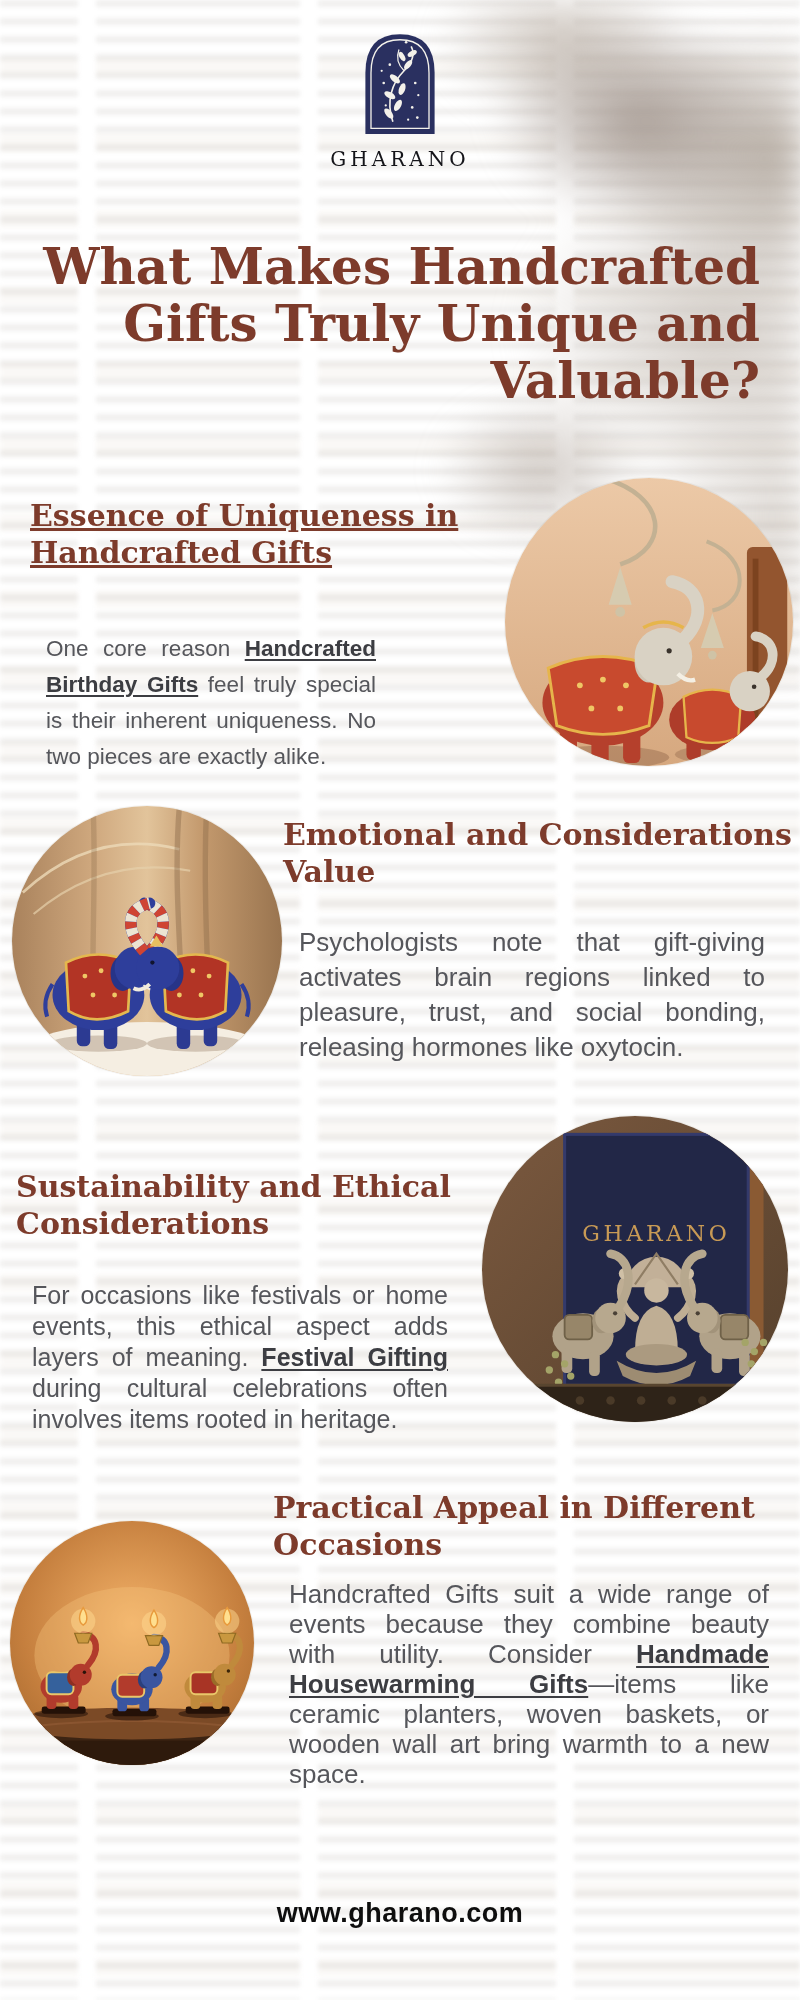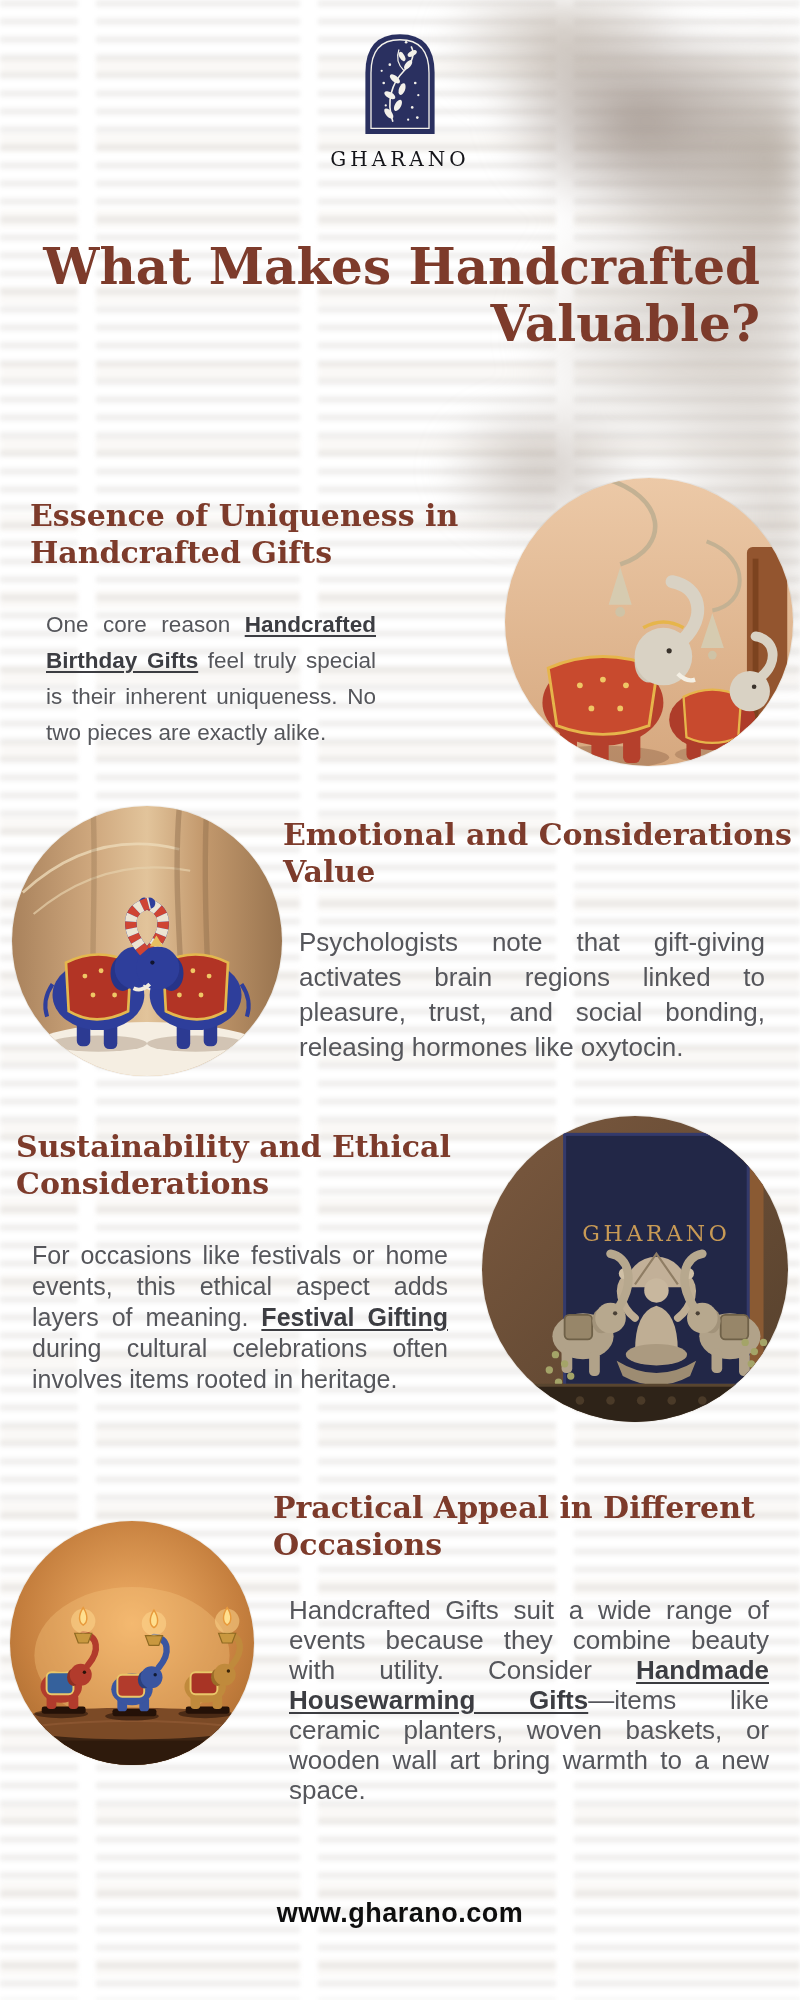--- a/index.html
+++ b/index.html
@@ -32,24 +32,24 @@
          font-family:"DejaVu Serif",serif;font-weight:700;font-size:50px;line-height:57px;color:#7d3b2b;}
 
   .sec{position:absolute;}
   .sec h2{margin:0;font-family:"DejaVu Serif",serif;font-weight:700;font-size:30px;line-height:37px;
           color:#7d3b2b;}
   .sec h2 .hline{display:block;white-space:nowrap;}
   .body{margin:16px;color:#55565b;text-align:justify;}
   .lnk{font-weight:700;color:#3c3d42;text-decoration:underline;text-decoration-thickness:2px;
        text-underline-offset:3px;cursor:pointer;}
 
-  .s1t{left:30px;top:497px;width:362px;}  .s1t h2{margin-bottom:36px;} .s1t .body{font-size:22.5px;line-height:36px;}
+  .s1t{left:30px;top:497px;width:362px;}  .s1t h2{margin-bottom:60px;text-decoration:underline;} .s1t .body{font-size:22.5px;line-height:36px;}
   .s2t{left:283px;top:816px;width:498px;} .s2t h2{margin-bottom:35px;} .s2t .body{font-size:26px;line-height:35px;}
-  .s3t{left:16px;top:1128px;width:448px;} .s3t h2{margin-bottom:38px;} .s3t .body{font-size:25px;line-height:31px;}
-  .s4t{left:273px;top:1489px;width:512px;}.s4t h2{margin-bottom:32px;} .s4t .body{font-size:26px;line-height:30px;}
+  .s3t{left:16px;top:1128px;width:448px;} .s3t h2{margin-bottom:38px;margin-top:40px;} .s3t .body{font-size:25px;line-height:31px;}
+  .s4t{left:273px;top:1489px;width:512px;}.s4t h2{margin-bottom:16px;} .s4t .body{font-size:26px;line-height:30px;}
 
   .photo{position:absolute;border-radius:50%;overflow:hidden;box-shadow:0 0 0 1px rgba(120,100,80,.08);}
   .photo svg{display:block;width:100%;height:100%;}
   .p1{left:505px;top:478px;width:288px;height:288px;}
   .p2{left:12px;top:806px;width:270px;height:270px;}
   .p3{left:482px;top:1116px;width:306px;height:306px;}
   .p4{left:10px;top:1521px;width:244px;height:244px;}
 
   .url{position:absolute;top:1898px;left:0;width:100%;text-align:center;font-size:27px;font-weight:700;
        color:#0e0e0e;letter-spacing:.5px;cursor:pointer;}
@@ -90,20 +90,21 @@
           <circle cx="57" cy="90" r="1.3"></circle>
         <circle cx="48" cy="92" r="1.1"></circle>
           <circle cx="22" cy="44" r="1.1"></circle>
       </g>
     </svg>
     <div class="wordmark">GHARANO</div>
   </div>
 
   <div class="title">
     <div>What Makes Handcrafted</div>
+    <div>Gifts Truly Unique and</div>
     <div>Valuable?</div>
   </div>
 
   <div class="sec s1t">
     <h2>
       <span class="hline">Essence of Uniqueness in</span>
       <span class="hline">Handcrafted Gifts</span>
     </h2>
     <p class="body"><span>One core reason </span><span class="lnk">Handcrafted Birthday Gifts</span><span> feel truly special is their inherent uniqueness. No two pieces are exactly alike.</span></p>
   </div>

